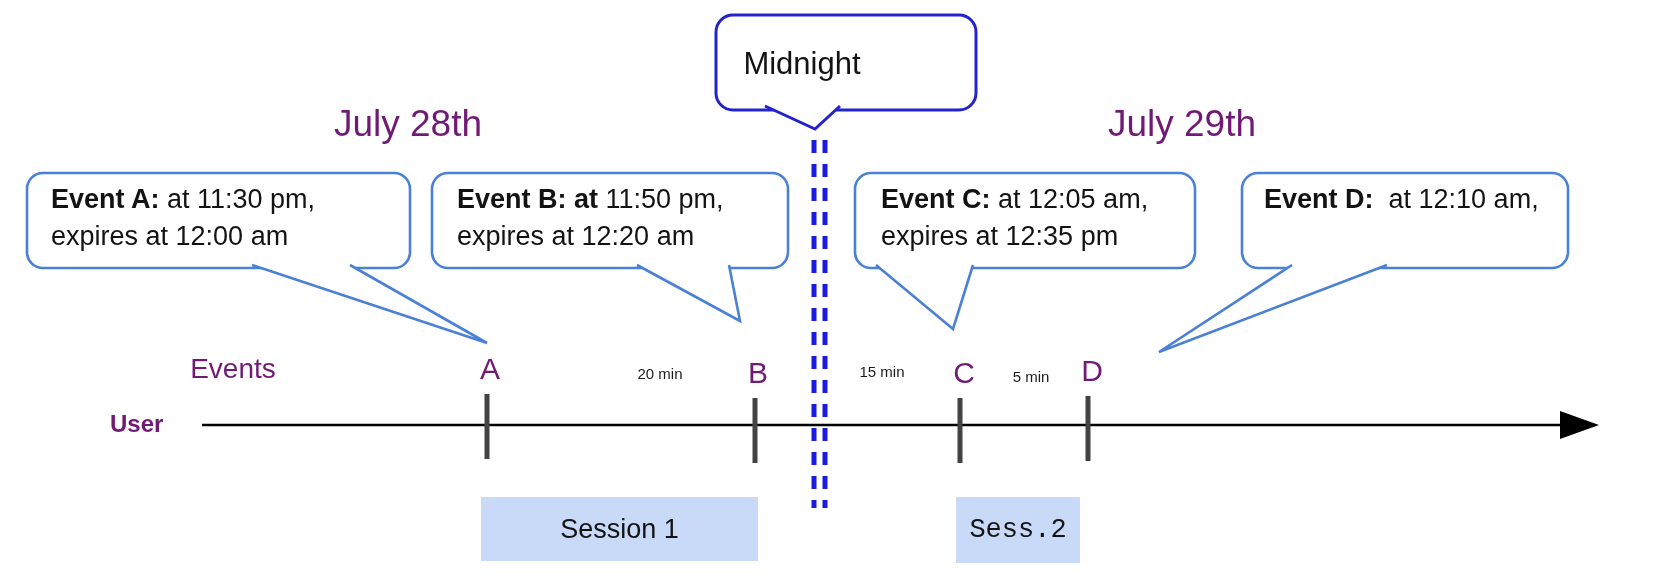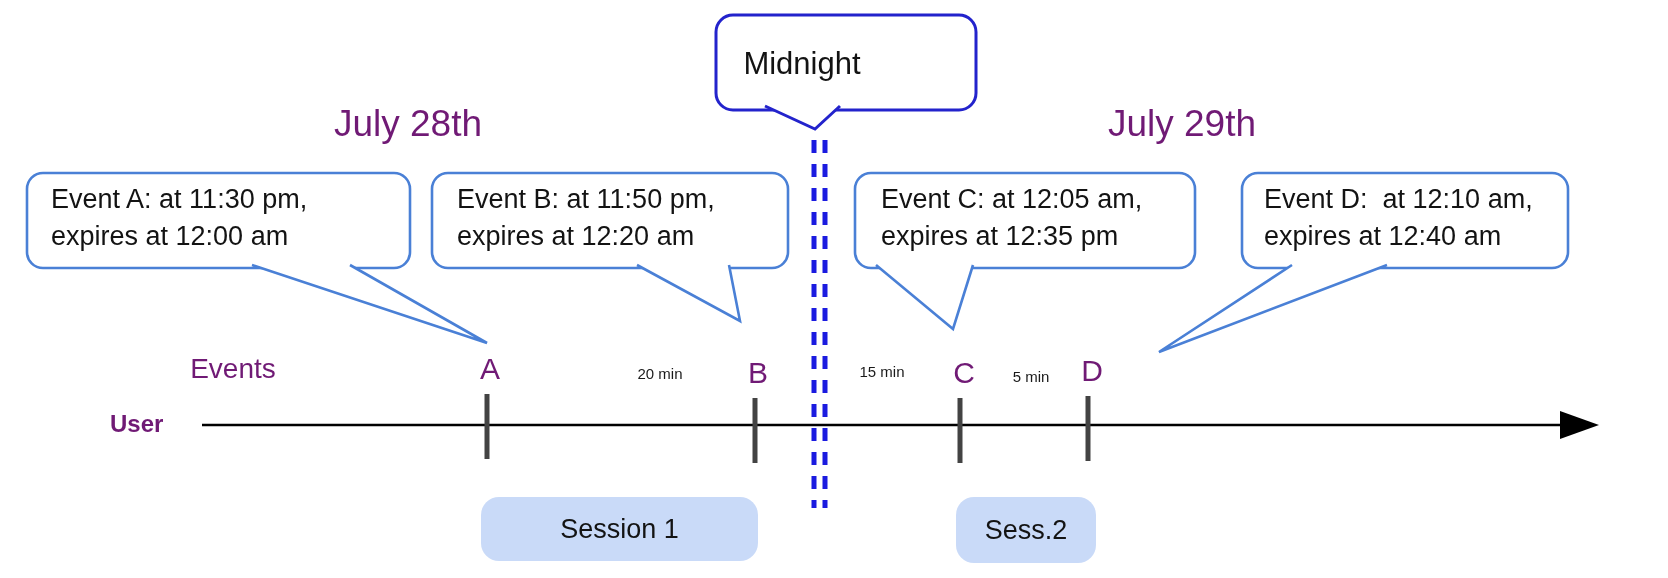--- a/index.html
+++ b/index.html
@@ -5,30 +5,30 @@
   html,body{margin:0;padding:0;background:#fff;}
   #canvas{
     position:relative;width:1668px;height:578px;background:#ffffff;
     font-family:"Liberation Sans", sans-serif;color:#111;overflow:hidden;
   }
   #scene{position:absolute;left:0;top:0;width:1668px;height:578px;}
   .lbl{position:absolute;white-space:nowrap;color:#701a75;}
   .center{transform:translateX(-50%);}
   .date-title{font-size:37px;}
   .evt-text{position:absolute;font-size:27px;line-height:37px;color:#131313;}
-  .evt-text .b{font-weight:normal;white-space:pre;margin-top:36px;}
+  .evt-text .b{font-weight:bold;white-space:pre;margin-top:36px;}
   .evt-text .r{white-space:pre;}
   .midnight-text{position:absolute;font-size:31px;color:#131313;text-align:center;}
   .tickletter{font-size:30px;}
   .minlbl{font-size:15px;color:#1a1a1a;}
   .axis-name{font-size:28px;}
   .user-name{font-size:24px;font-weight:bold;}
   .session-box{
     position:absolute;background:#c9daf8;display:flex;align-items:center;justify-content:center;
-    font-size:27px;color:#131313;border-radius:18px;
+    font-size:27px;color:#131313;
   }
 </style>
 </head>
 <body>
 
 <div id="canvas">
 
   <svg id="scene" viewBox="0 0 1668 578">
 
     <line x1="814" y1="140" x2="814" y2="508" stroke="#1b1be0" stroke-width="5" stroke-dasharray="13 11"></line>
@@ -68,35 +68,34 @@
   <div class="evt-text" style="left:457px;top:181px;">
     <div><span class="b">Event B: at</span><span class="r"> 11:50 pm,</span></div>
     <div>expires at 12:20 am</div>
   </div>
   <div class="evt-text" style="left:881px;top:181px;">
     <div><span class="b">Event C:</span><span class="r"> at 12:05 am,</span></div>
     <div>expires at 12:35 pm</div>
   </div>
   <div class="evt-text" style="left:1264px;top:181px;">
     <div><span class="b">Event D:</span><span class="r">  at 12:10 am,</span></div>
-    <div>expires at 12:40 am</div>
   </div>
 
   <div class="lbl center axis-name" style="left:233px;top:353px;">Events</div>
   <div class="lbl user-name" style="left:110px;top:410px;">User</div>
 
   <div class="lbl center tickletter" style="left:490px;top:352px;">A</div>
   <div class="lbl center tickletter" style="left:758px;top:356px;">B</div>
   <div class="lbl center tickletter" style="left:964px;top:356px;">C</div>
   <div class="lbl center tickletter" style="left:1092px;top:354px;">D</div>
 
   <div class="lbl center minlbl" style="left:660px;top:365px;">20 min</div>
   <div class="lbl center minlbl" style="left:882px;top:363px;">15 min</div>
   <div class="lbl center minlbl" style="left:1031px;top:368px;">5 min</div>
 
   <div class="session-box" style="left:481px;top:497px;width:277px;height:64px;">
     <span>Session 1</span>
   </div>
-  <div class="session-box" style="left:956px;top:497px;width:140px;height:66px;">
+  <div class="session-box" style="left:956px;top:497px;width:124px;height:66px;font-family:Liberation Mono, monospace;">
     <span>Sess.2</span>
   </div>
 
 </div>
 
 </body></html>

